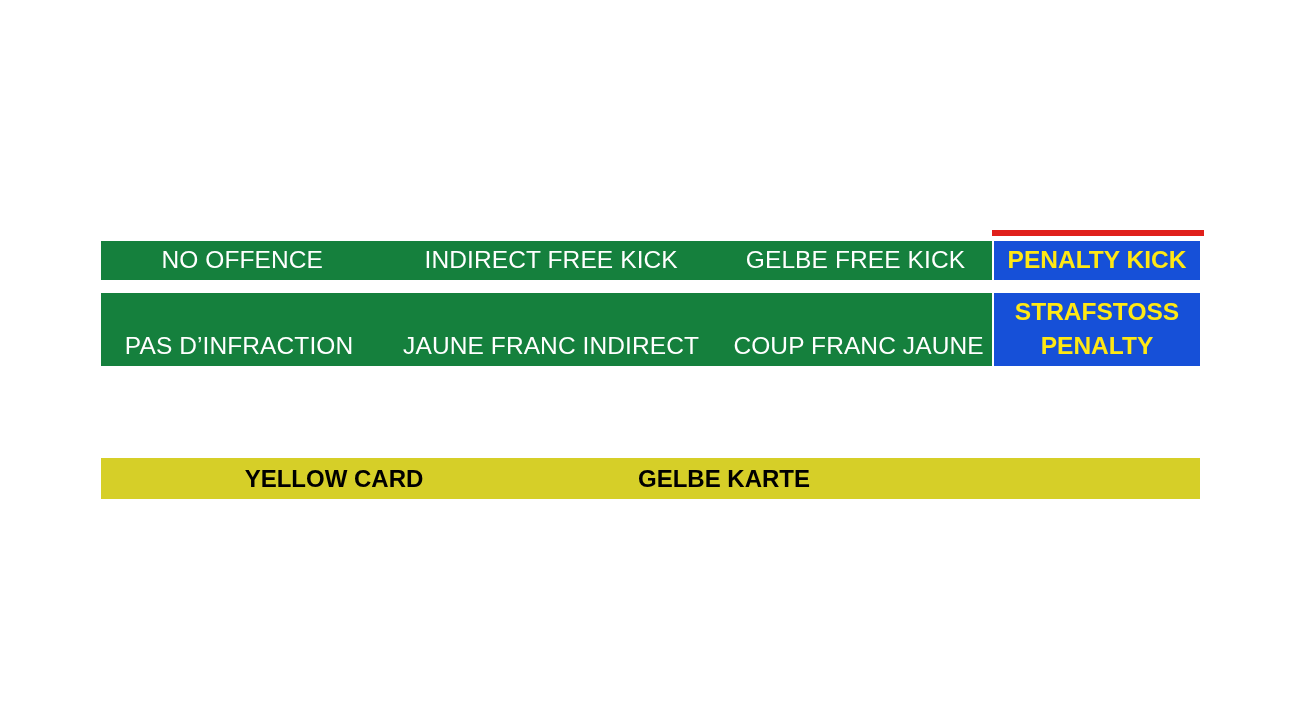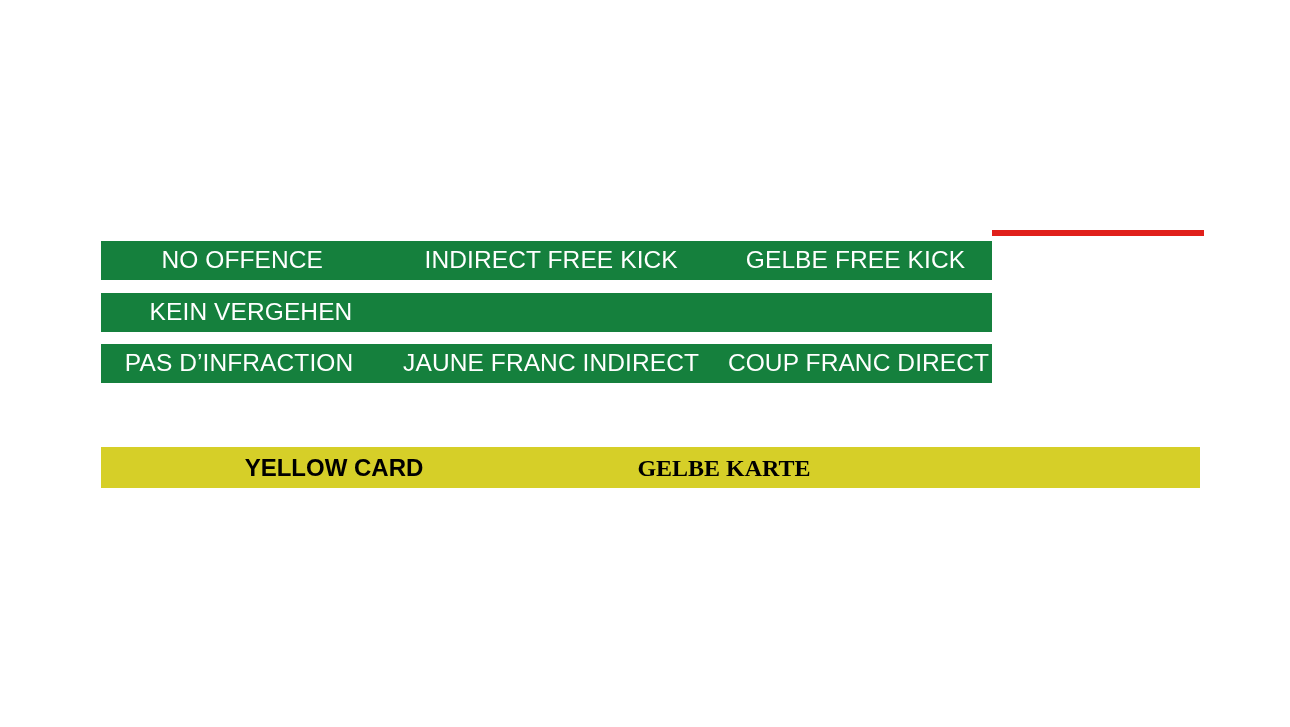--- a/index.html
+++ b/index.html
@@ -42,21 +42,21 @@
   }
 
   .row {
     position: absolute;
     left: 0;
     width: 1104px;
     height: 39px;
   }
   .row.r0 { top: 11px; }
   .row.r1 { top: 63px; }
-  .row.r2 { top: 114px; }
+  .row.r2 { top: 97px; }
 
   .light-band {
     position: absolute;
     left: 0;
     top: 0;
     width: 891px;
     height: 39px;
     background: #15803d;
     display: flex;
     align-items: flex-end;
@@ -96,71 +96,79 @@
     font-weight: 600;
     white-space: nowrap;
     line-height: 1;
     font-family: "Liberation Sans", sans-serif;
   }
 
   
   .yellow-band {
     position: absolute;
     left: 101px;
-    top: 447px;
+    top: 458px;
     width: 1099px;
     height: 41px;
     background: #d6cf28;
     display: flex;
     align-items: flex-end;
   }
   .yellow-cell {
     height: 41px;
     display: flex;
     align-items: center;
     justify-content: center;
     color: #000000;
     font-size: 24px;
     font-weight: 600;
     white-space: nowrap;
     line-height: 1;
     font-family: "Liberation Sans", sans-serif;
   }
   .yellow-cell.y0 { width: 466px; }
-  .yellow-cell.y1 { width: 314px; font-family: Liberation Serif, serif; }
+  .yellow-cell.y1 { width: 314px; }
   .yellow-cell.y2 { width: 319px; }
 </style>
 </head>
 <body>
 
 <div id="slide">
 
   <div class="decision-table">
 
     <div class="red-rule"></div>
 
     <div class="row r0">
       <div class="light-band">
         <div class="cell c0">NO OFFENCE</div>
         <div class="cell c1">INDIRECT FREE KICK</div>
         <div class="cell c2">GELBE FREE KICK</div>
       </div>
+      <div class="dark-band">
+        <span class="cell-text">PENALTY KICK</span>
+      </div>
     </div>
 
     <div class="row r1">
       <div class="light-band">
-        <div class="cell c0">KEIN VERGEHEN</div>
+      </div>
+      <div class="dark-band">
+        <span class="cell-text">STRAFSTOSS</span>
       </div>
     </div>
 
     <div class="row r2">
       <div class="light-band">
         <div class="cell c0">PAS D’INFRACTION</div>
         <div class="cell c1">JAUNE FRANC INDIRECT</div>
-        <div class="cell c2">COUP FRANC DIRECT</div>
+        <div class="cell c2">COUP FRANC JAUNE</div>
+      </div>
+      <div class="dark-band">
+        <span class="cell-text">PENALTY</span>
       </div>
     </div>
 
   </div>
 
   <div class="yellow-band">
     <div class="yellow-cell y0">YELLOW CARD</div>
     <div class="yellow-cell y1">GELBE KARTE</div>
   </div>
 

